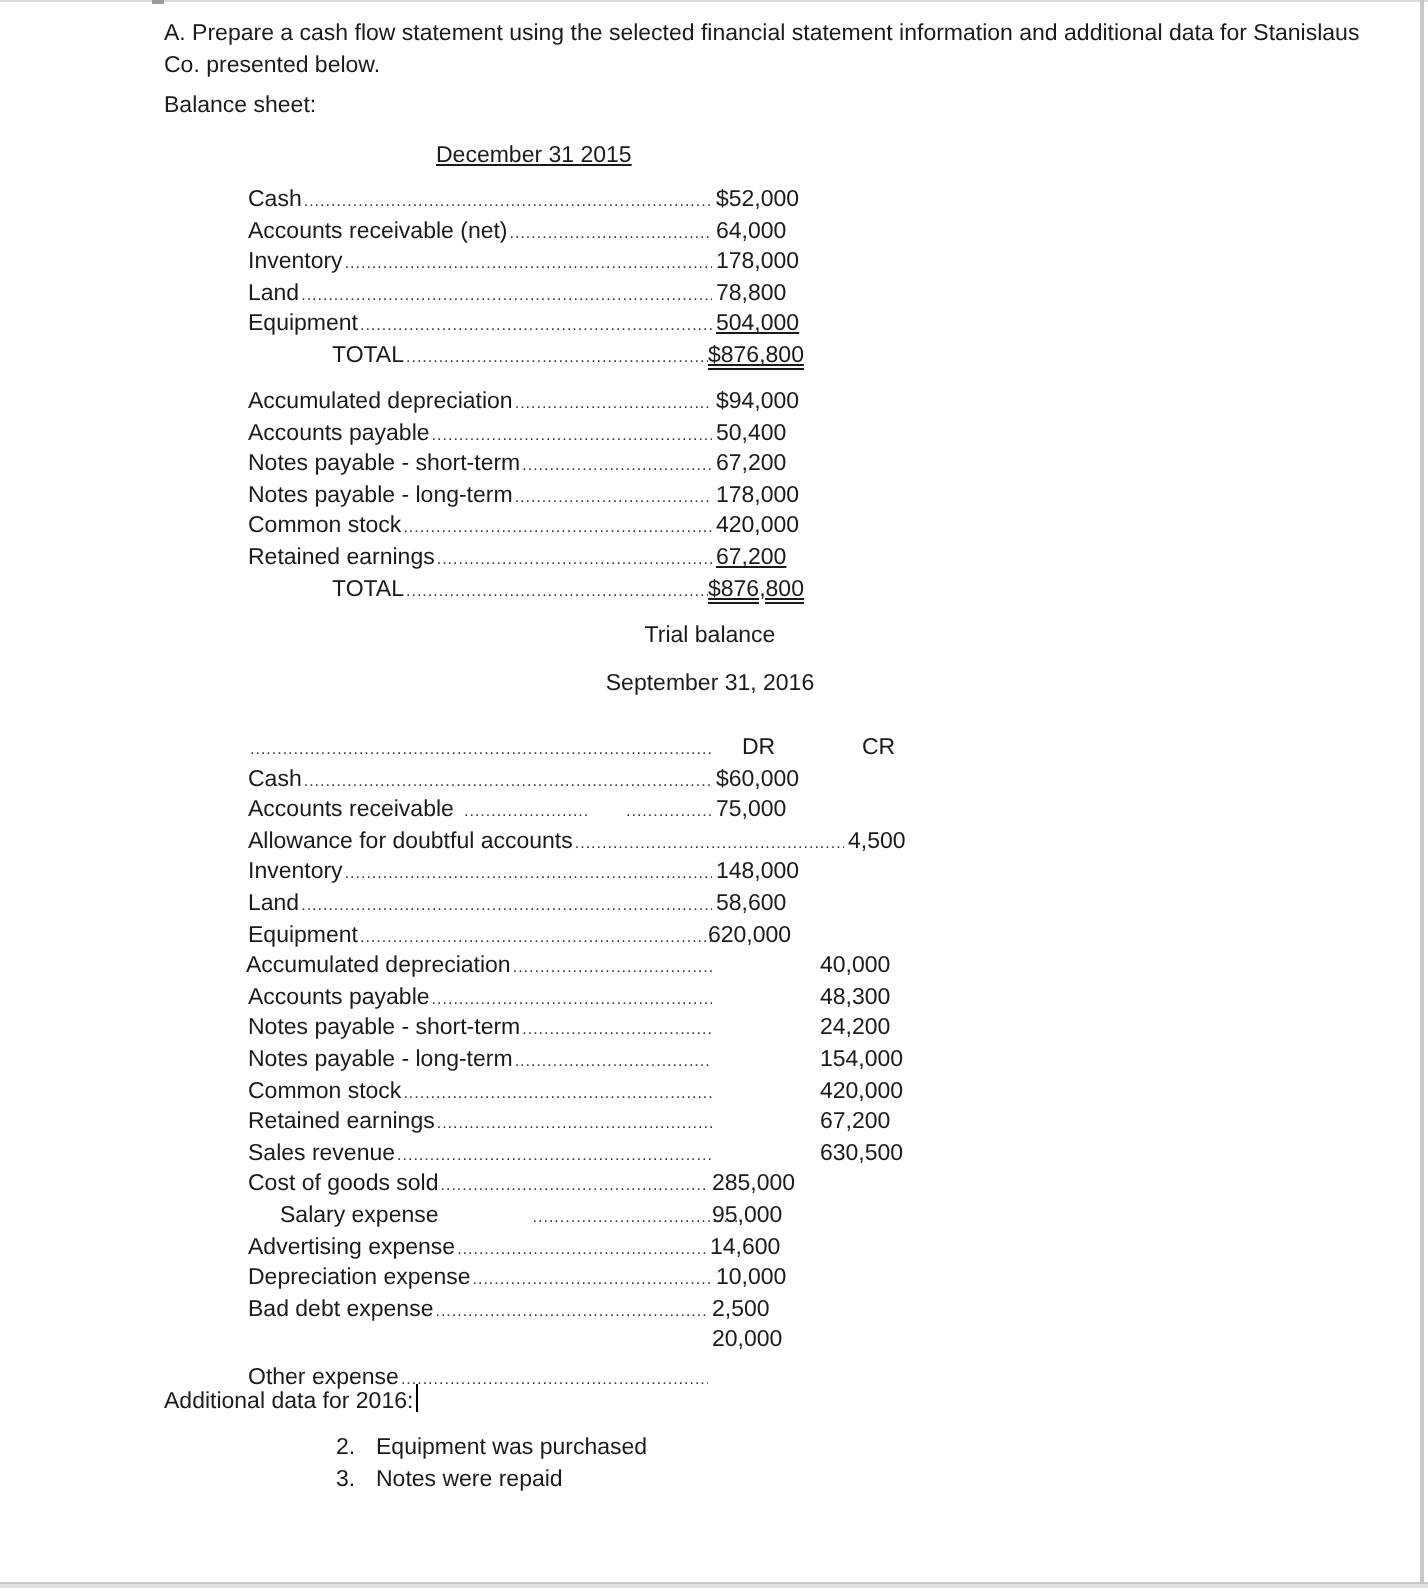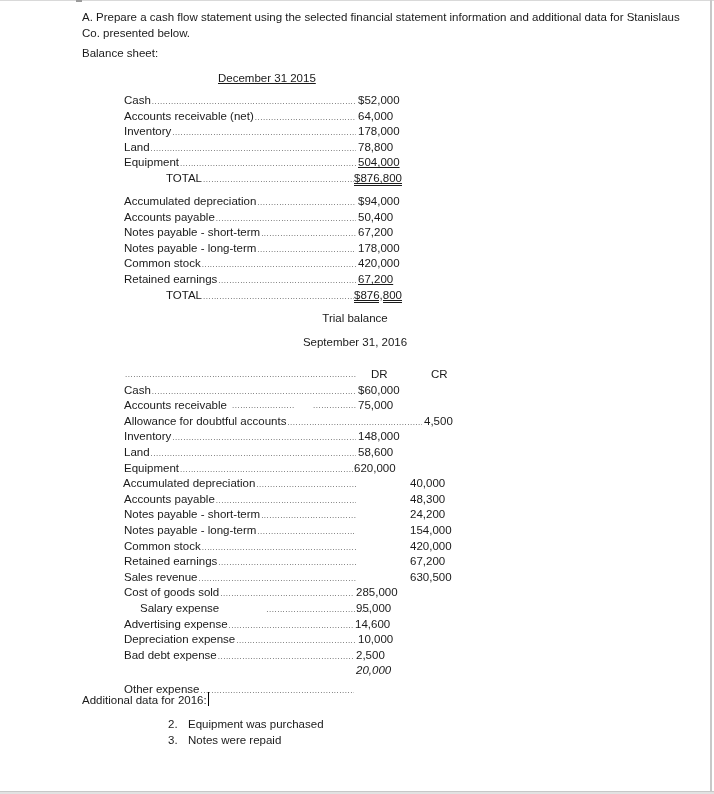--- a/index.html
+++ b/index.html
@@ -337,21 +337,21 @@
     <div class="row leader" style="left:124px; top:647.8px; width:229px;">
       <span class="lbl">Bad debt expense</span>
         <span class="dots"></span>
     </div>
     <div class="amt row" style="left:356px; top:647.8px; text-align:left;">2,500</div>
 
     <div class="row leader" style="left:124px; top:663.4px; width:230px;margin-top:19px;">
       <span class="lbl">Other expense</span>
         <span class="dots"></span>
     </div>
-    <div class="amt row" style="left:356px; top:663.4px; text-align:right;font-style:italic;">20,000</div>
+    <div class="amt row" style="left:356px; top:663.4px; text-align:right;">20,000</div>
   </div>
 
   <div class="abs add-data">
     <span>Additional data for 2016:</span><span class="cursor"></span>
   </div>
 
   <ol class="notes">
     <li>
       <span class="num">2.</span><span>Equipment was purchased</span>
     </li>

